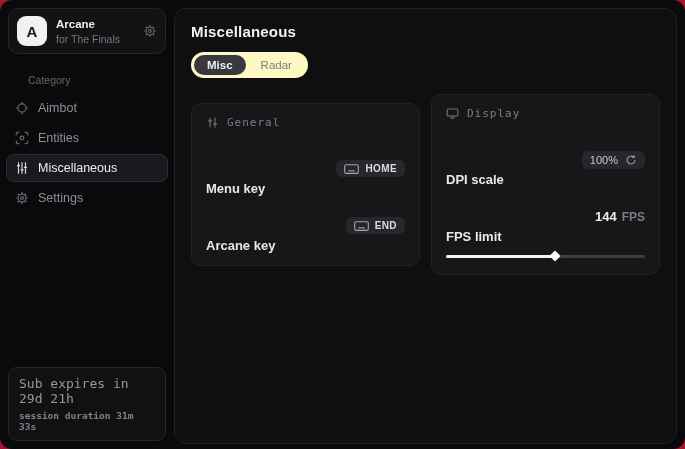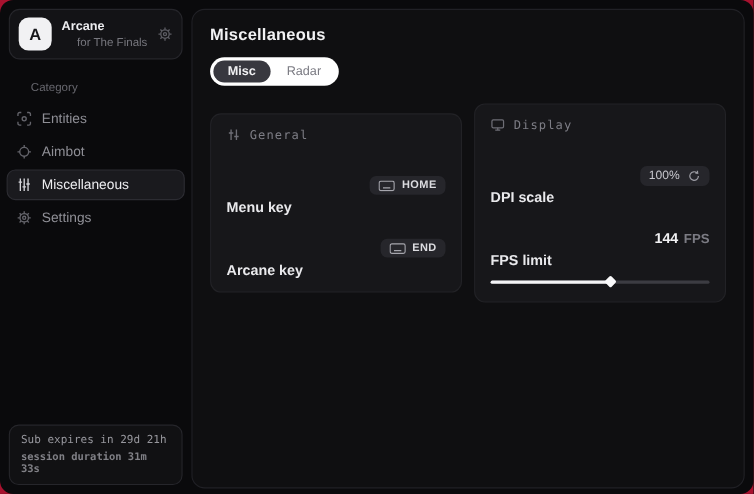--- a/index.html
+++ b/index.html
@@ -9,43 +9,43 @@
   .window { position:absolute; inset:0; background:#0a0a0c; border-radius:12px; overflow:hidden; }
 
   
   .sidebar { position:absolute; left:0; top:0; bottom:0; width:174px; display:flex; flex-direction:column; }
   .brand-card { margin:8px; padding:7px 8px; background:#131316; border:1px solid #26262b; border-radius:10px;
                 display:flex; align-items:center; gap:9px; }
   .avatar { width:30px; height:30px; border-radius:9px; background:#f1f1f3; color:#17171a; font-weight:bold;
             font-size:15px; display:flex; align-items:center; justify-content:center; flex-shrink:0; }
   .brand-text { flex:1; min-width:0; }
   .brand-title { color:#ededf0; font-size:11.5px; font-weight:bold; }
-  .brand-sub { color:#77777e; font-size:10.5px; margin-top:3px;text-align:right; }
+  .brand-sub { color:#77777e; font-size:10.5px; margin-top:3px; }
   .brand-gear { color:#5c5c63; width:14px; height:14px; flex-shrink:0; cursor:pointer; }
 
   .category-label { color:#66666d; font-size:10.5px; margin:12px 28px 8px; }
 
   .nav { display:flex; flex-direction:column; gap:2px; padding:0 6px; }
   .nav-item { display:flex; align-items:center; gap:9px; padding:6px 8px; border-radius:8px;
               color:#8f8f96; font-size:12.5px; cursor:pointer; border:1px solid transparent; }
   .nav-item .nicon { width:14px; height:14px; color:#64646b; flex-shrink:0; }
   .nav-item.active { background:#1a1a1e; border-color:#2c2c32; color:#ededf0; }
   .nav-item.active .nicon { color:#d4d4d9; }
 
   .sidebar-spacer { flex:1; }
   .sub-card { margin:8px; padding:8px 10px; background:#111113; border:1px solid #26262b; border-radius:9px; }
-  .sub-line1 { font-family:"DejaVu Sans Mono", monospace; color:#97979d; font-size:10px; }
+  .sub-line1 { font-family:"DejaVu Sans Mono", monospace; color:#97979d; font-size:13px; }
   .sub-line2 { font-family:"DejaVu Sans Mono", monospace; color:#808086; font-size:9.5px; font-weight:bold; margin-top:4px; }
 
   
   .main { position:absolute; left:174px; top:8px; right:8px; bottom:5px; background:#0f0f11;
           border:1px solid #212126; border-radius:12px; padding:14px 16px; }
   .page-title { color:#f2f2f4; font-size:15px; font-weight:bold; letter-spacing:.2px; }
 
-  .tabs { display:inline-flex; margin-top:12px; background:#ffffff; border-radius:15px; padding:3px; gap:2px; }
+  .tabs { display:inline-flex; margin-top:12px; background:#fef9c3; border-radius:15px; padding:3px; gap:2px; }
   .tab { padding:4px 13px; border-radius:12px; font-size:11.5px; color:#7b7b83; cursor:pointer; }
   .tab.active { background:#38383f; color:#f0f0f2; font-weight:bold; }
 
   .cards { display:flex; gap:11px; margin-top:16px; align-items:center; }
   .card { flex:1; background:#17171a; border:1px solid #222226; border-radius:10px; padding:12px 14px; }
   .card-header { display:flex; align-items:center; gap:8px; margin-bottom:12px; }
   .card-header .hicon { width:13px; height:13px; color:#6e6e76; }
   .card-header-label { font-family:"DejaVu Sans Mono", monospace; color:#7d7d85; font-size:11px; letter-spacing:1px; }
 
   .row { display:flex; align-items:center; justify-content:space-between; min-height:24px; margin-top:2px; }
@@ -97,34 +97,34 @@
         </svg>
       </span>
     </div>
 
     <div class="category-label">Category</div>
 
     <div class="nav">
       <div class="nav-item">
         <span class="nicon">
           <svg viewBox="0 0 16 16" fill="none" stroke="currentColor" stroke-width="1.4" width="14" height="14">
+            <circle cx="8" cy="8" r="4.6"></circle>
+            <path d="M8 1v2.6M8 12.4V15M1 8h2.6M12.4 8H15"></path>
+          </svg>
+        </span>
+        <span>Aimbot</span>
+      </div>
+      <div class="nav-item">
+        <span class="nicon">
+          <svg viewBox="0 0 16 16" fill="none" stroke="currentColor" stroke-width="1.4" width="14" height="14">
             <path d="M1.5 5V3.2A1.7 1.7 0 0 1 3.2 1.5H5M11 1.5h1.8a1.7 1.7 0 0 1 1.7 1.7V5M14.5 11v1.8a1.7 1.7 0 0 1-1.7 1.7H11M5 14.5H3.2a1.7 1.7 0 0 1-1.7-1.7V11"></path>
             <circle cx="8" cy="8" r="2.1"></circle>
           </svg>
         </span>
         <span>Entities</span>
-      </div>
-      <div class="nav-item">
-        <span class="nicon">
-          <svg viewBox="0 0 16 16" fill="none" stroke="currentColor" stroke-width="1.4" width="14" height="14">
-            <circle cx="8" cy="8" r="4.6"></circle>
-            <path d="M8 1v2.6M8 12.4V15M1 8h2.6M12.4 8H15"></path>
-          </svg>
-        </span>
-        <span>Aimbot</span>
       </div>
       <div class="nav-item active">
         <span class="nicon">
           <svg viewBox="0 0 16 16" fill="none" stroke="currentColor" stroke-width="1.4" width="14" height="14">
             <path d="M4 1.5v13M8 1.5v13M12 1.5v13"></path>
             <path d="M2.2 5.2h3.6M6.2 10.2h3.6M10.2 7.2h3.6"></path>
           </svg>
         </span>
         <span>Miscellaneous</span>
       </div>

